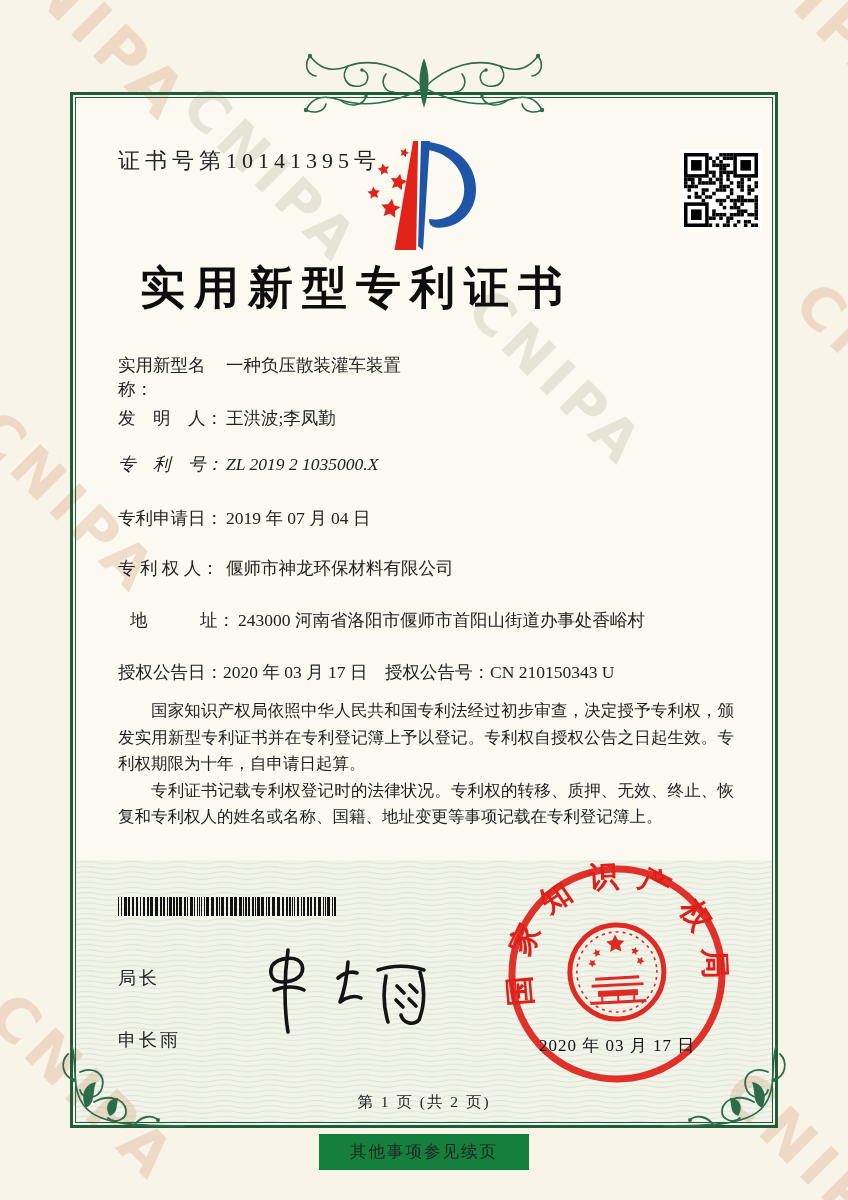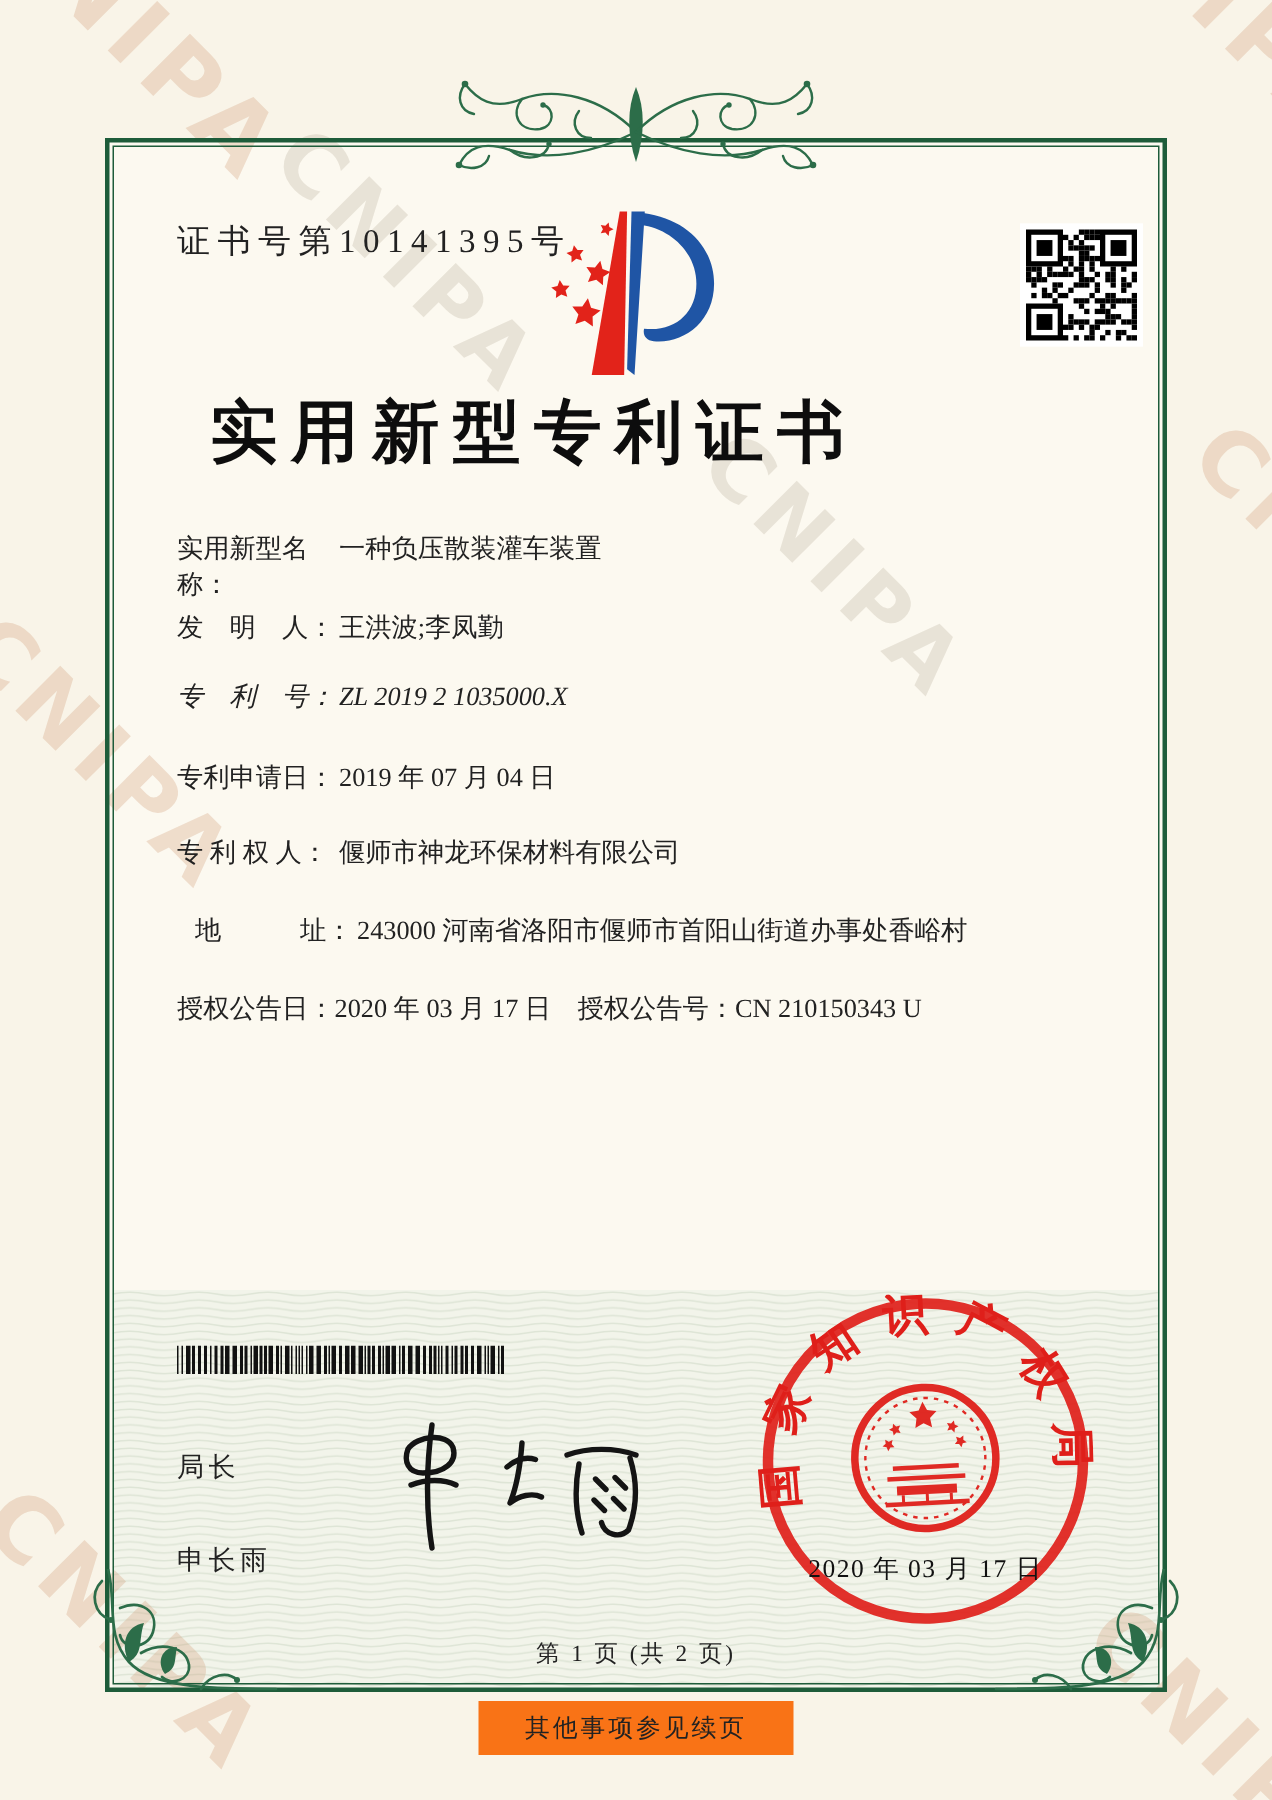--- a/index.html
+++ b/index.html
@@ -30,21 +30,21 @@
   .sig-title{position:absolute;left:118px;top:966px;font-size:18px;letter-spacing:3px;z-index:4;
              font-family:"DejaVu Sans","Liberation Sans",sans-serif;}
   .sig-name{position:absolute;left:118px;top:1002px;font-size:18px;letter-spacing:3px;z-index:4;
             font-family:"DejaVu Sans","Liberation Sans",sans-serif;margin-top:26px;}
   .signature{position:absolute;left:252px;top:942px;z-index:4;}
   .seal{position:absolute;left:505px;top:862px;width:224px;height:224px;z-index:3;transform:rotate(-3deg);}
   .seal-date{position:absolute;left:513px;top:1034px;width:208px;text-align:center;font-size:17px;
              color:#111;letter-spacing:1px;z-index:5;}
   .page-info{position:absolute;left:0;top:1092px;width:848px;text-align:center;font-size:15.5px;
              letter-spacing:2px;z-index:3;}
-  .foot-note{position:absolute;left:319px;top:1134px;width:210px;height:36px;background:#f97316;
+  .foot-note{position:absolute;left:319px;top:1134px;width:210px;height:36px;background:#15803d;
              text-align:center;line-height:36px;font-size:16.5px;letter-spacing:2px;z-index:3;}
   .ornament{position:absolute;z-index:4;pointer-events:none;}
 </style>
 </head>
 <body>
 
 <div class="page">
 
   <div class="inner-bg"></div>
 
@@ -347,20 +347,24 @@
     <span class="fvalue">243000 河南省洛阳市偃师市首阳山街道办事处香峪村</span>
   </div>
 
   <div class="grantrow">
     <span>授权公告日：</span><span>2020 年 03 月 17 日</span>
     <span class="grant2">
       <span>授权公告号：</span><span>CN 210150343 U</span>
     </span>
   </div>
 
+  <div class="paras">
+    <p>国家知识产权局依照中华人民共和国专利法经过初步审查，决定授予专利权，颁发实用新型专利证书并在专利登记簿上予以登记。专利权自授权公告之日起生效。专利权期限为十年，自申请日起算。</p>
+    <p>专利证书记载专利权登记时的法律状况。专利权的转移、质押、无效、终止、恢复和专利权人的姓名或名称、国籍、地址变更等事项记载在专利登记簿上。</p>
+  </div>
 
   <div class="barcode">
     <svg id="bc-svg" width="224" height="19">
         <rect x="0" y="0" width="1" height="19" fill="#111"></rect>
         <rect x="3" y="0" width="1" height="19" fill="#111"></rect>
         <rect x="6" y="0" width="3" height="19" fill="#111"></rect>
         <rect x="10" y="0" width="2" height="19" fill="#111"></rect>
         <rect x="14" y="0" width="2" height="19" fill="#111"></rect>
         <rect x="18" y="0" width="2" height="19" fill="#111"></rect>
         <rect x="22" y="0" width="1" height="19" fill="#111"></rect>

